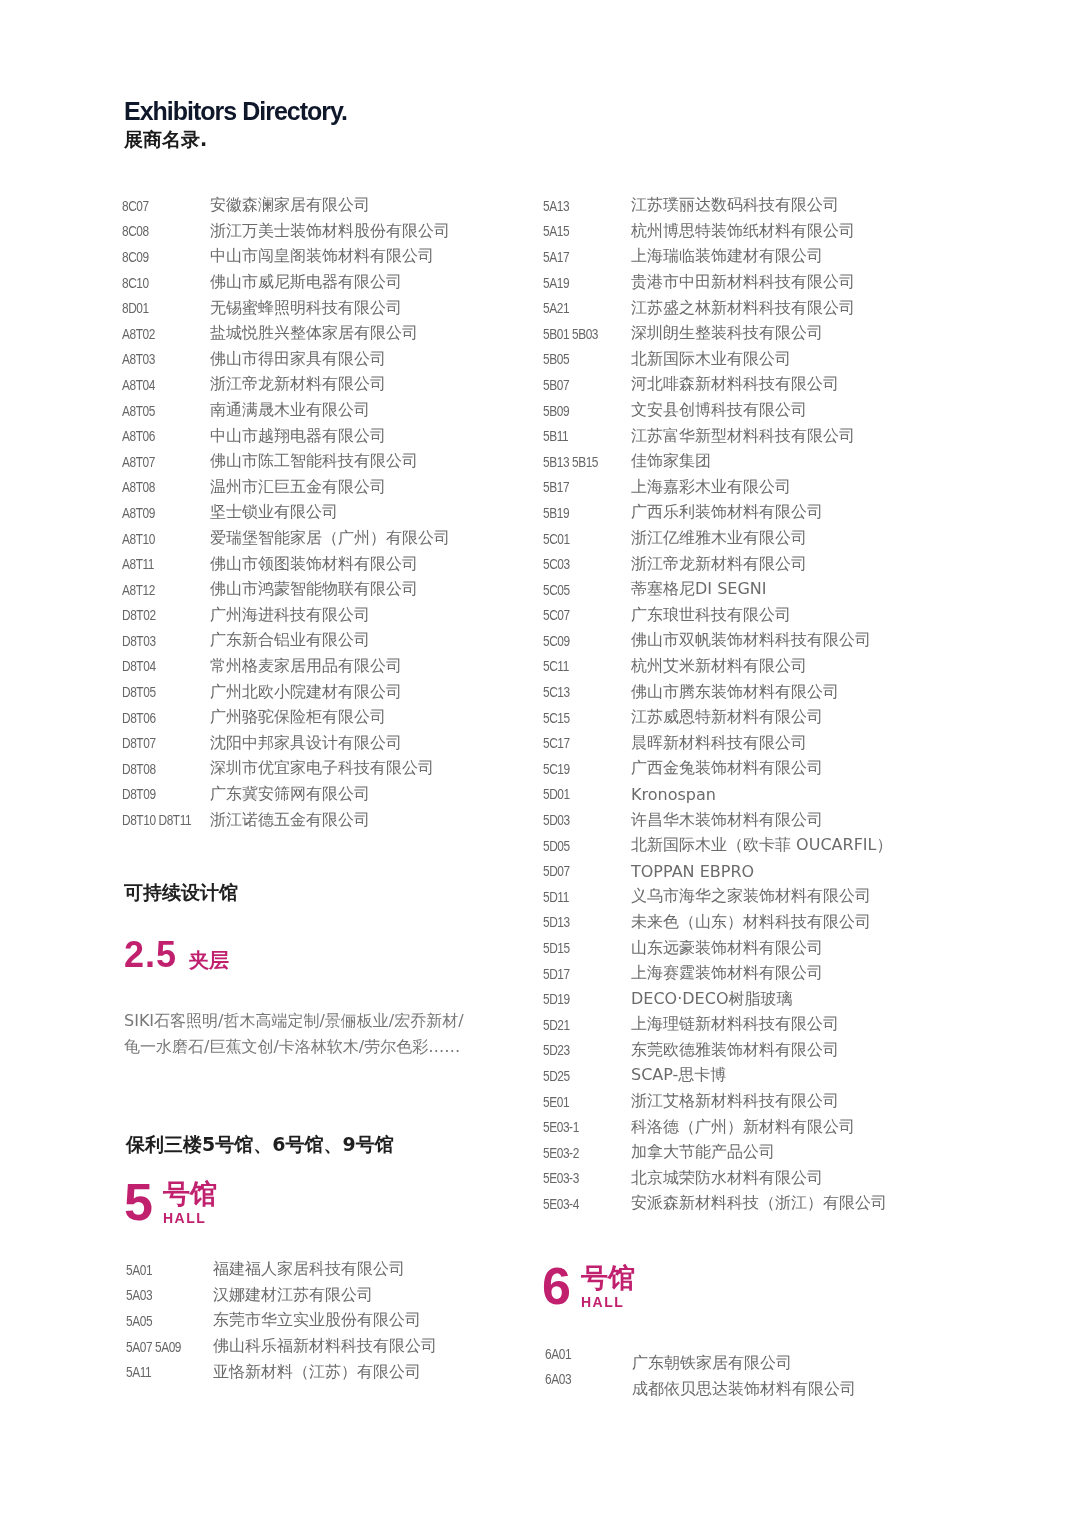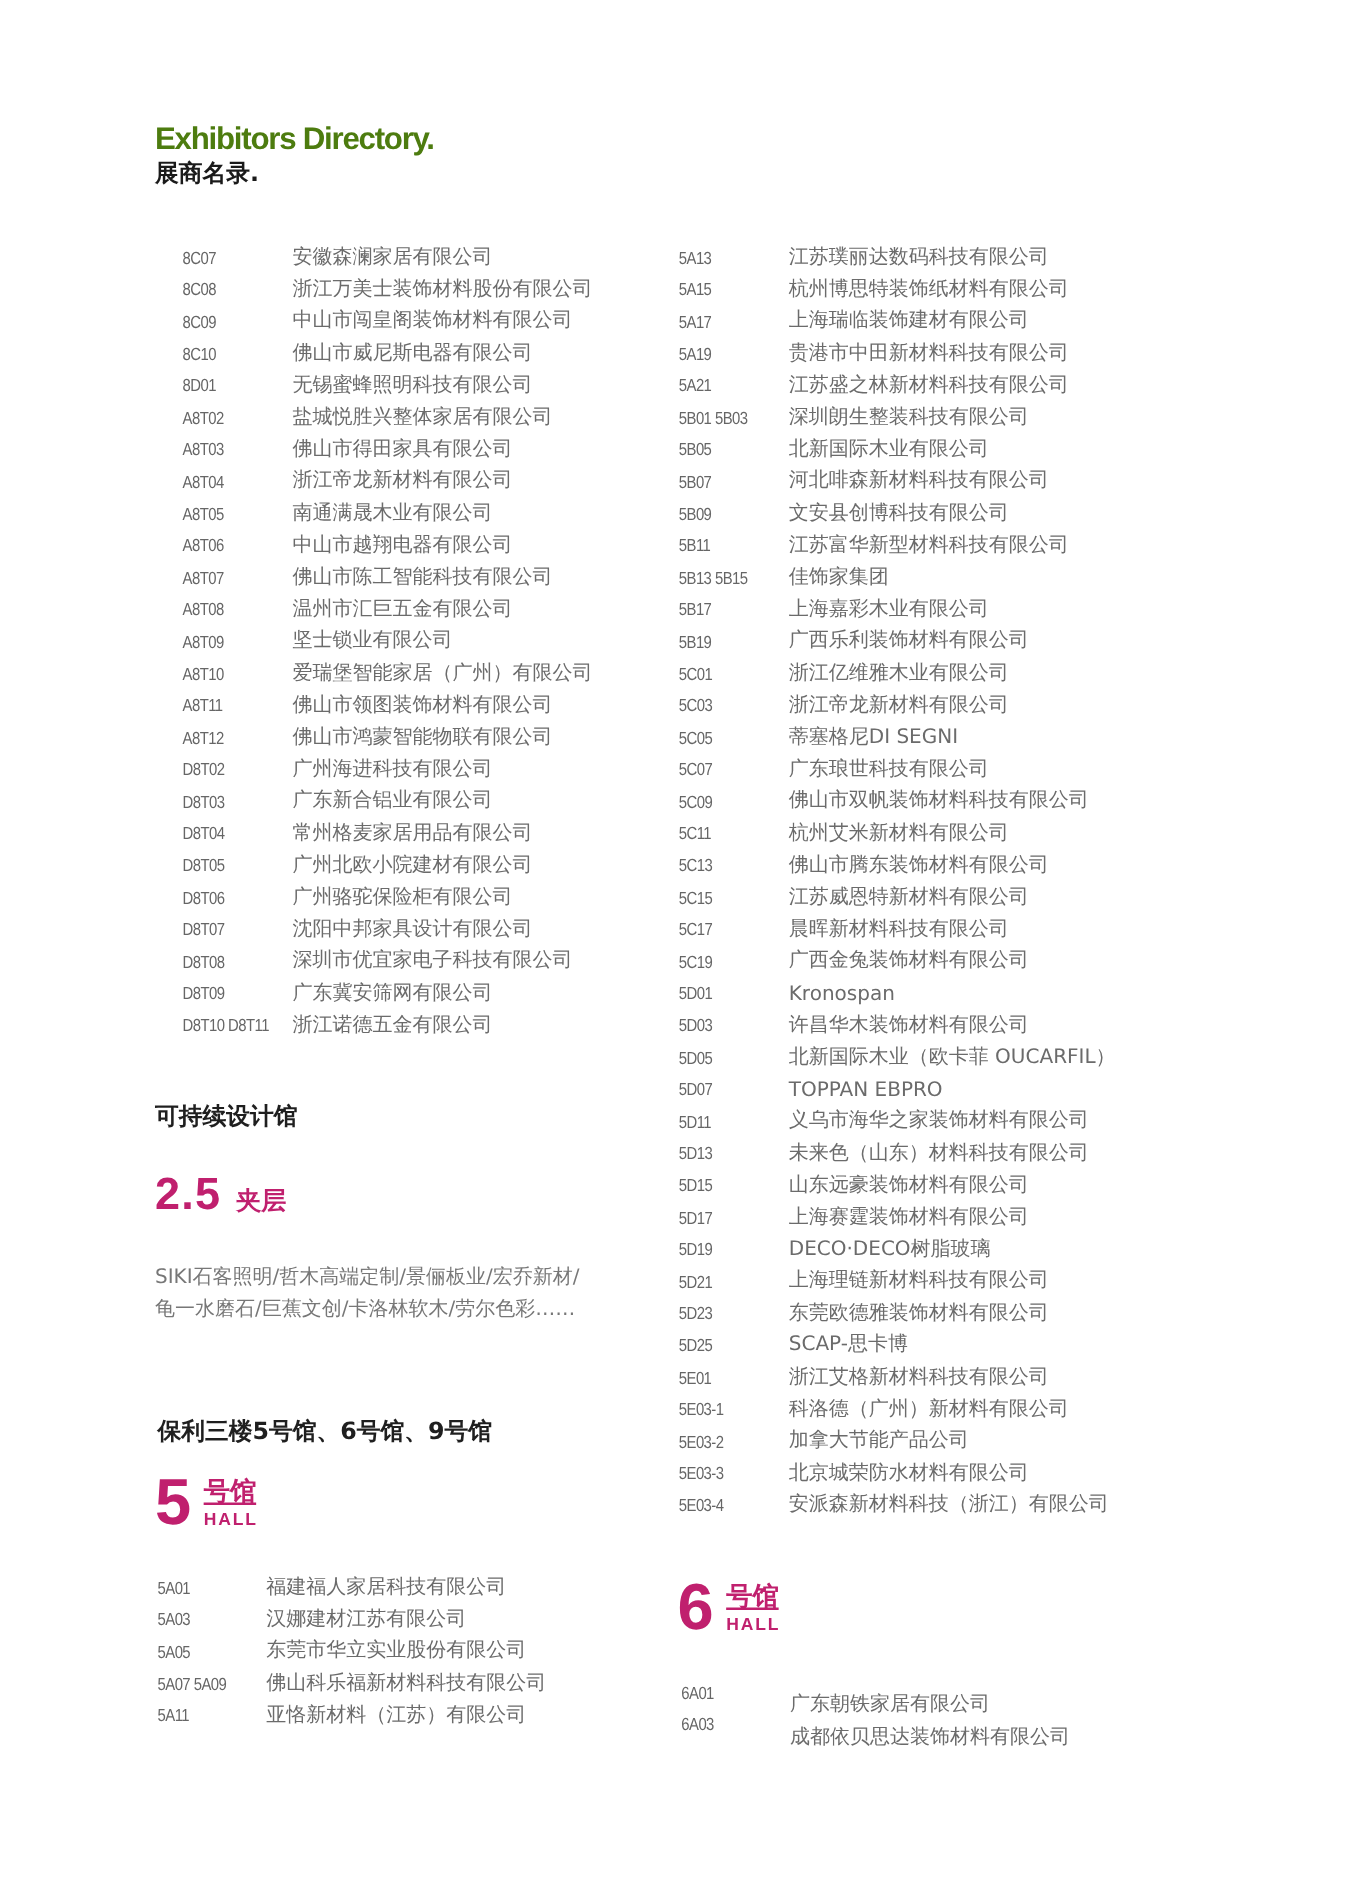--- a/index.html
+++ b/index.html
@@ -1,29 +1,29 @@
 <!DOCTYPE html>
 <html><head>
   <meta charset="utf-8">
   <style>
     * { margin: 0; padding: 0; box-sizing: border-box; }
     html, body { width: 1080px; height: 1520px; background: #ffffff; }
     body { position: relative; font-family: "DejaVu Sans", "Liberation Sans", sans-serif; color: #666666; overflow: hidden; }
 
     .title-block { position: absolute; left: 124px; top: 96px; }
-    .title-en { font-family: "Liberation Sans", sans-serif; font-size: 25px; font-weight: bold; color: #4d7c0f; letter-spacing: -1px; line-height: 30px; }
+    .title-en { font-family: "Liberation Sans", sans-serif; font-size: 25px; font-weight: bold; color: #0f172a; letter-spacing: -1px; line-height: 30px; }
     .title-cn { font-size: 19px; font-weight: bold; color: #1a1a1a; line-height: 26px; }
 
     .list { position: absolute; }
     .row { display: flex; height: 25.6px; align-items: center; white-space: nowrap; }
     .code { font-family: "Liberation Sans", sans-serif; font-size: 14px; color: #666; letter-spacing: -0.5px; transform: scaleX(0.85); transform-origin: left center; }
     .name { font-size: 16px; color: #6b6b6b; position: absolute; }
     .row { position: relative; }
 
-    #left-list { left: 122px; top: 193px; margin-left: 24px; }
+    #left-list { left: 122px; top: 193px; }
     #left-list .name { left: 88px; }
     #right-list { left: 543px; top: 193px; }
     #right-list .name { left: 88px; }
     #hall5-list { left: 126px; top: 1257px; }
     #hall5-list .name { left: 87px; }
     #hall6-list { left: 545px; top: 1341px; }
     #hall6-list .name { left: 87px; margin-top: 20px; }
 
     .section-heading { position: absolute; font-size: 19px; font-weight: bold; color: #1f1f1f; }
     #sustainable-heading { left: 124px; top: 880px; font-family: Liberation Mono, monospace; }
@@ -31,21 +31,21 @@
 
     .floor-block { position: absolute; left: 124px; top: 923px; display: flex; align-items: baseline; color: #c0206e; }
     .floor-num { font-family: "Liberation Sans", sans-serif; font-size: 36px; font-weight: bold; letter-spacing: 1px; }
     .floor-label { font-size: 20px; font-weight: bold; margin-left: 12px; margin-top: 24px; }
 
     .brands { position: absolute; left: 124px; top: 1008px; width: 340px; font-size: 16px; line-height: 26px; color: #777; }
 
     .hall-badge { position: absolute; display: flex; align-items: center; color: #c0206e; }
     .hall-num { font-family: "Liberation Sans", sans-serif; font-size: 52px; font-weight: bold; line-height: 52px; }
     .hall-text { margin-left: 10px; display: flex; flex-direction: column; line-height: 1; }
-    .hall-cn { font-size: 21px; font-weight: bold; text-decoration: underline; }
+    .hall-cn { font-size: 27px; font-weight: bold; }
     .hall-en { font-family: "Liberation Sans", sans-serif; font-size: 14px; font-weight: bold; letter-spacing: 1.5px; margin-top: 4px; }
     #hall5-badge { left: 124px; top: 1176px; }
     #hall6-badge { left: 542px; top: 1260px; }
   </style>
 </head>
 <body>
 
 <div class="title-block">
   <div class="title-en">Exhibitors Directory.</div>
   <div class="title-cn">展商名录.</div>

